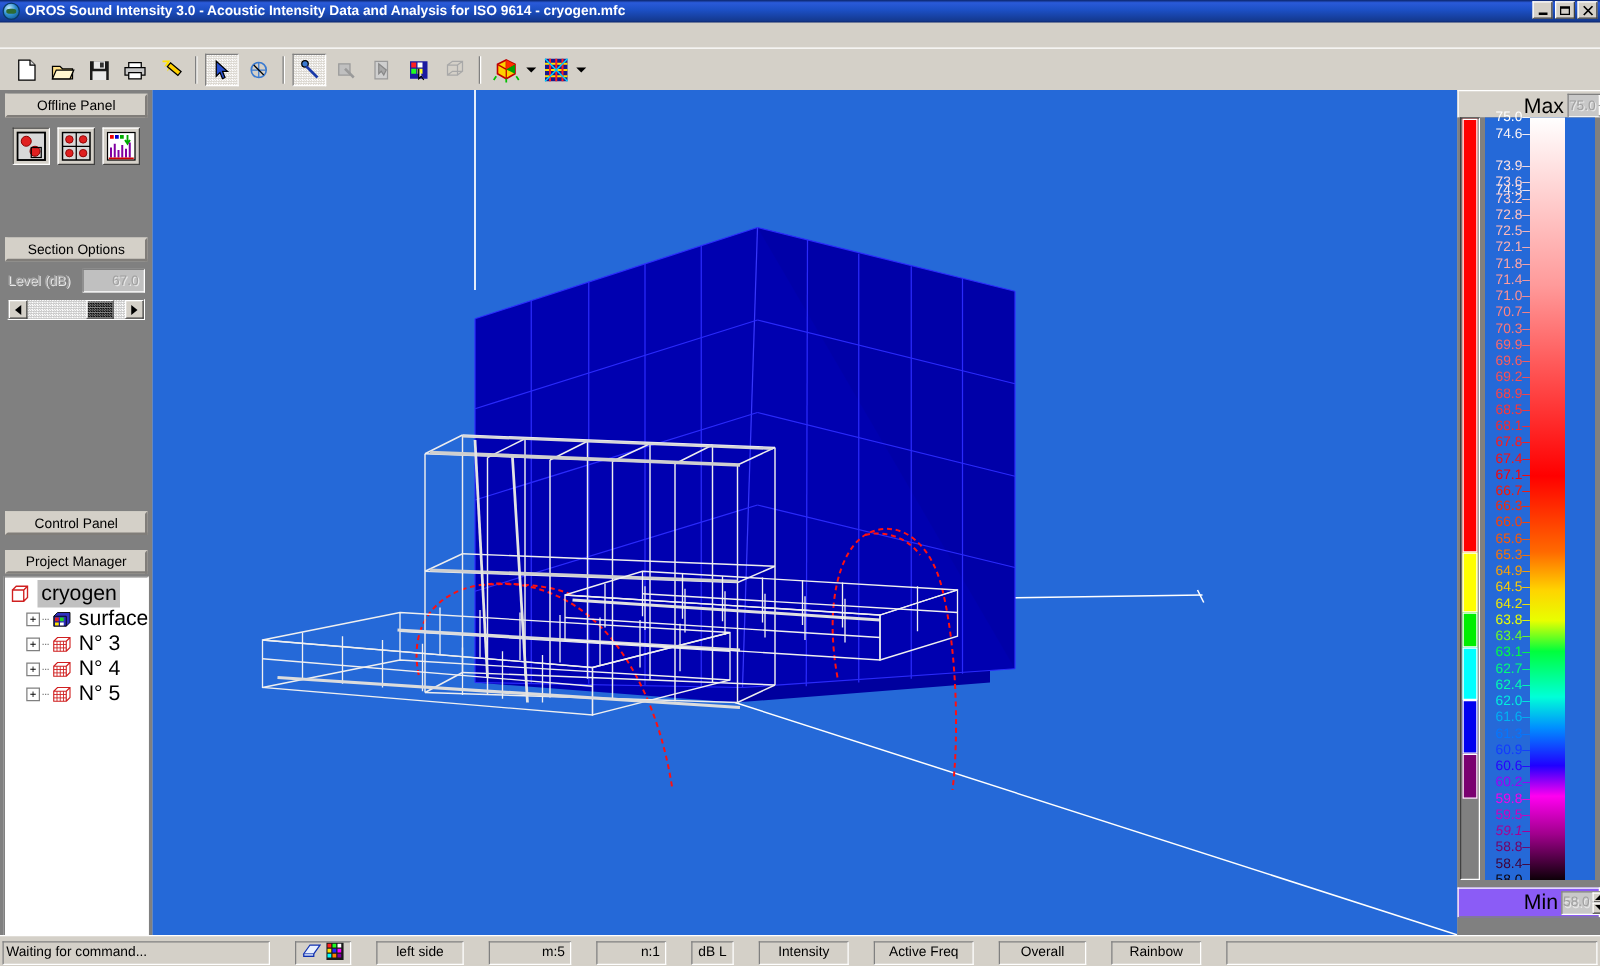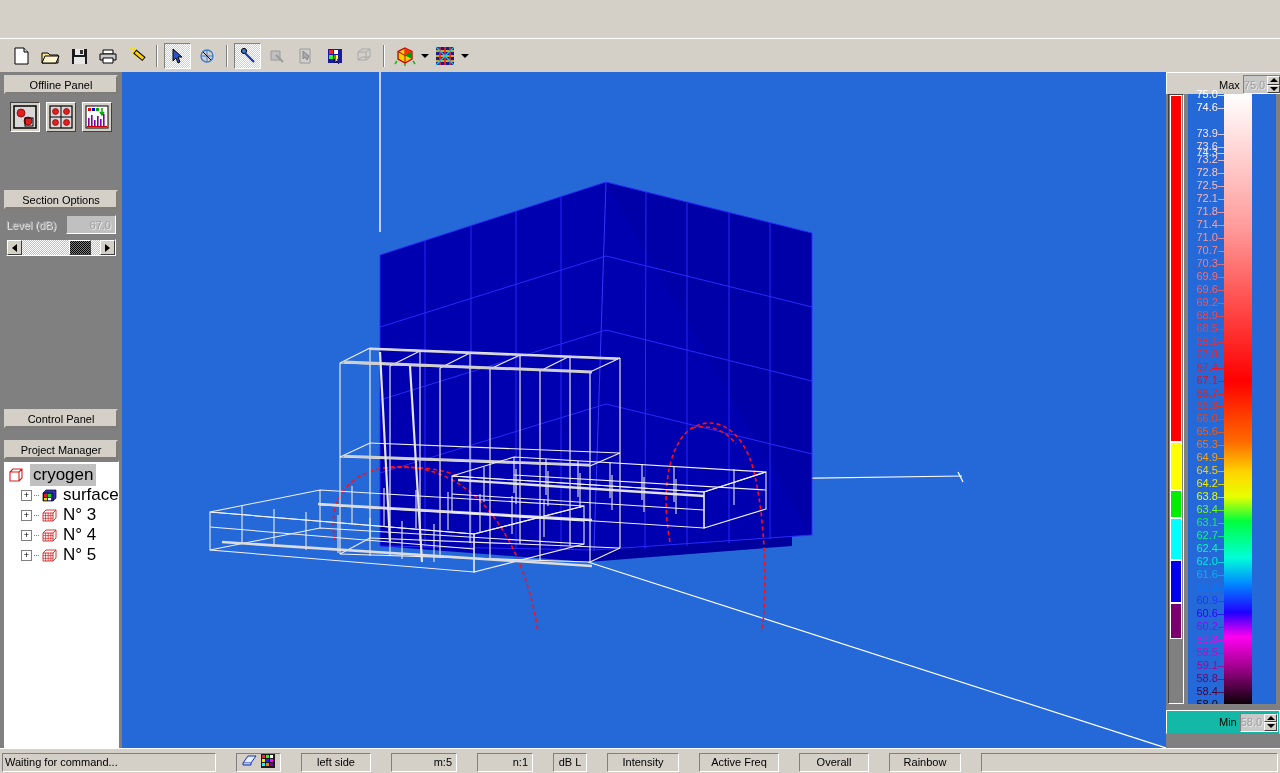--- a/index.html
+++ b/index.html
@@ -159,21 +159,21 @@
   
   .scalepanel {
     position: absolute; left: 1166px; top: 72px; width: 114px; height: 676px;
     background: #808080;
   }
   .spin-row {
     display: flex; align-items: center; height: 22px; padding: 2px 3px 0 4px; gap: 3px;
     background: #d4d0c8;
     border-top: 1px solid #ffffff; border-left: 1px solid #ffffff;
   }
-  .spin-label { font-size: 11px; color: #000; padding-left: 48px; }
+  .spin-label { font-size: 17px; color: #000; padding-left: 48px; }
   .spin-box {
     flex: 1; height: 19px; display: flex; align-items: center;
     background: #c8c8c8;
     border: 1px solid #808080; border-right-color: #ffffff; border-bottom-color: #ffffff;
   }
   .spin-val {
     flex: 1; text-align: right; padding-right: 2px; font-size: 11px;
     color: #a0a0a0; text-shadow: 1px 1px 0 #e8e8e8;
   }
   .spin-btns { width: 13px; height: 17px; display: flex; flex-direction: column; flex: none; }
@@ -208,21 +208,21 @@
     position: absolute; right: 0; height: 13px; line-height: 13px;
     font-size: 11px; text-align: right; white-space: nowrap; padding-right: 0px;
   }
   .tick::after {
     content: "–"; display: inline-block; margin-left: 0px;
   }
 
   .min-wrap { position: absolute; left: 0; bottom: 0; width: 114px; height: 44px; background: #808080; }
   .min-inner {
     position: absolute; left: 0; top: 6px; width: 114px; height: 24px;
-    background: #14b8a6; border: 1px solid #ffffff; border-bottom-color: #808080;
+    background: #8b5cf6; border: 1px solid #ffffff; border-bottom-color: #808080;
     display: flex; align-items: center; padding: 0 3px 0 4px; gap: 3px;
   }
 
   
   .statusbar {
     position: absolute; left: 0; top: 748px; width: 1280px; height: 25px;
     background: #d4d0c8; display: flex; align-items: center;
     padding: 2px 2px 0 2px; gap: 20px;
     border-top: 1px solid #ffffff;
   }
@@ -233,20 +233,37 @@
   }
   .status-msg { width: 214px; justify-content: flex-start; padding-left: 2px; }
   .status-icons { width: 45px; gap: 4px; }
   .status-grow { flex: 1; }
 </style>
 </head>
 <body>
 
 <div id="app">
 
+  <div class="titlebar">
+    <div class="title-icon"></div>
+    <div class="title-text">OROS Sound Intensity 3.0 - Acoustic Intensity Data and Analysis for ISO 9614 - cryogen.mfc</div>
+    <div class="win-btns">
+      <div class="win-btn wb-min">
+          <span></span>
+        </div>
+      <div class="win-btn wb-max">
+          <span></span>
+        </div>
+      <div class="win-btn">
+        <svg width="9" height="9" viewBox="0 0 9 9">
+            <path d="M1 1 L8 8 M8 1 L1 8" stroke="#000" stroke-width="1.4"></path>
+          </svg>
+      </div>
+    </div>
+  </div>
 
 
   <div class="toolbar">
 
     <div class="tb-btn">
       <svg width="20" height="20" viewBox="0 0 20 20">
         <path d="M4 2 h9 l4 4 v12 H4 Z" fill="#fff" stroke="#000" stroke-width="1"></path>
         <path d="M13 2 v4 h4" fill="#d8d8d8" stroke="#000" stroke-width="1"></path>
       </svg>
     </div>

